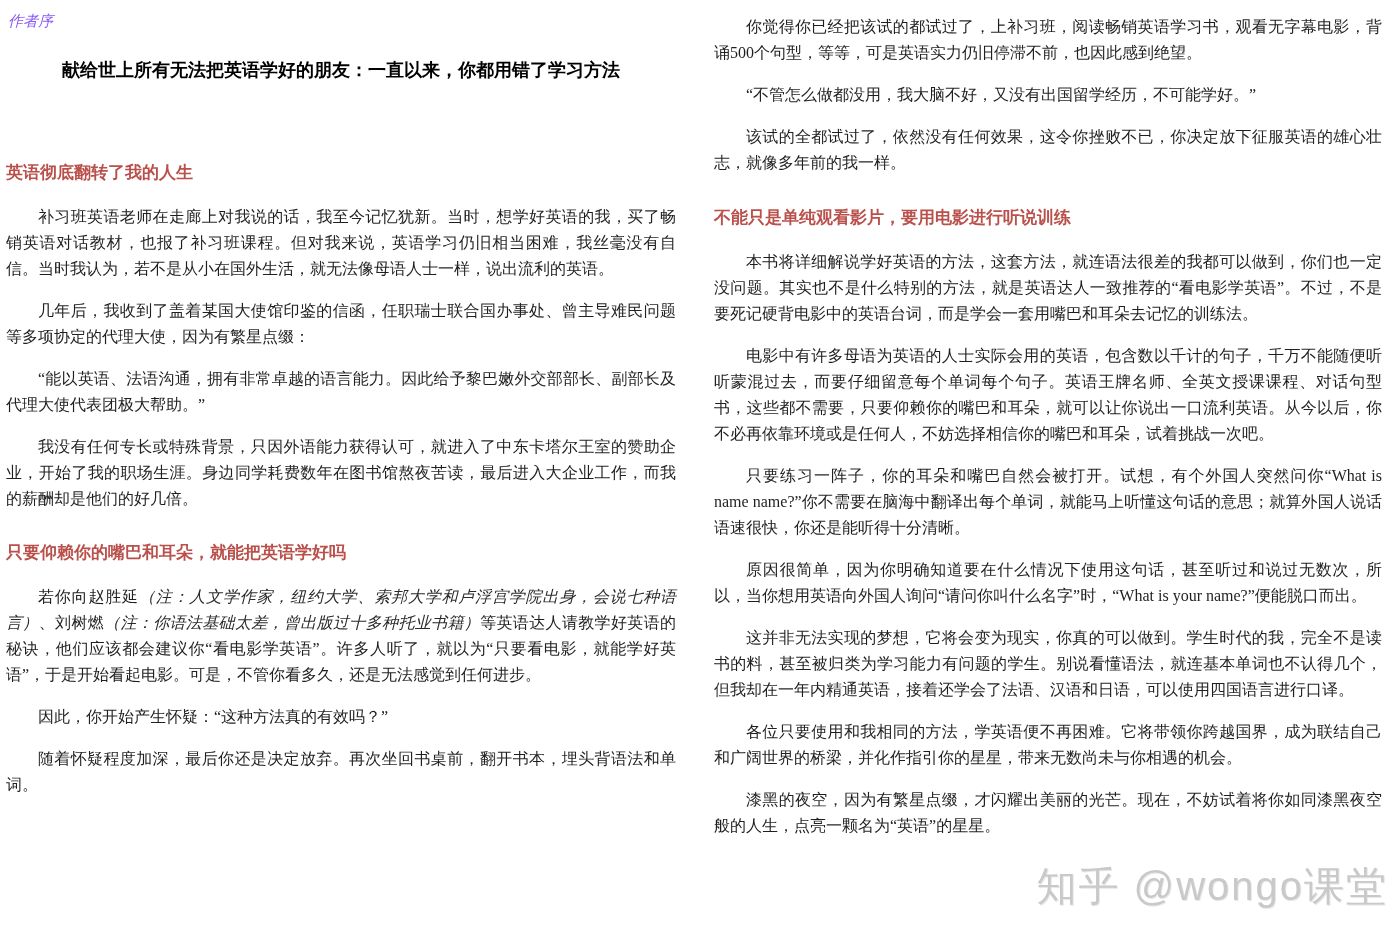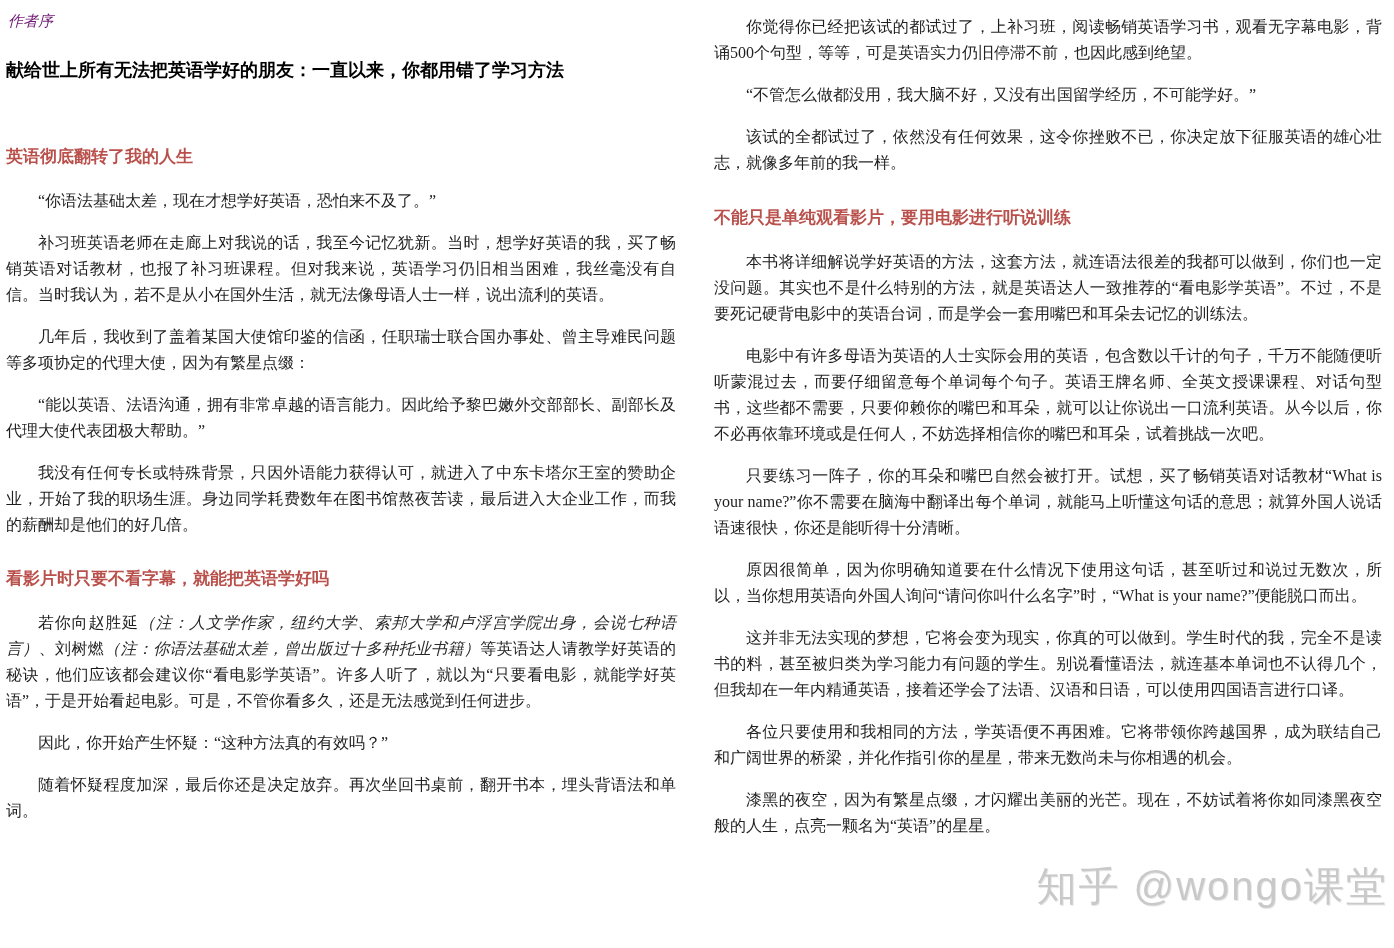--- a/index.html
+++ b/index.html
@@ -18,41 +18,42 @@
   .col {
     position: absolute;
     top: 8px;
   }
   .col-left  { left: 6px;   width: 670px; }
   .col-right { left: 714px; width: 668px; }
 
   .preface {
     font-style: italic;
     font-size: 15px;
-    color: #701a75;
+    color: #8b5cf6;
     margin: 4px 0 0 2px;
     font-family: "Liberation Serif", "DejaVu Serif", serif;
   }
   .doc-title {
     font-size: 18px;
     font-weight: 700;
     color: #000000;
     margin: 27px 0 0 0;
     line-height: 24px;
     font-family: "Liberation Sans", "DejaVu Sans", sans-serif;
+    text-align: center;
   }
   h2.red-heading {
     font-size: 17px;
     font-weight: 700;
     color: #b9504b;
     line-height: 22px;
     margin: 30px 0 20px 0;
     font-family: "Liberation Sans", "DejaVu Sans", sans-serif;
   }
-  h2.red-heading.mt-lg { margin-top: 64px; }
+  h2.red-heading.mt-lg { margin-top: 80px; }
   .col-right h2.red-heading { margin-top: 31px; }
 
   p.body-para {
     font-size: 16px;
     line-height: 26px;
     text-align: justify;
     text-indent: 2em;
     margin: 0 0 16px 0;
     color: #1f1f1f;
   }
@@ -78,41 +79,40 @@
 </head>
 <body>
 
 <div class="page">
 
   <div class="col col-left">
     <div class="preface">作者序</div>
     <div class="doc-title">献给世上所有无法把英语学好的朋友：一直以来，你都用错了学习方法</div>
 
     <h2 class="red-heading mt-lg">英语彻底翻转了我的人生</h2>
-    <p class="body-para">“你语法基础太差，现在才想学好英语，恐怕来不及了。”</p>
     <p class="body-para">补习班英语老师在走廊上对我说的话，我至今记忆犹新。当时，想学好英语的我，买了畅销英语对话教材，也报了补习班课程。但对我来说，英语学习仍旧相当困难，我丝毫没有自信。当时我认为，若不是从小在国外生活，就无法像母语人士一样，说出流利的英语。</p>
     <p class="body-para">几年后，我收到了盖着某国大使馆印鉴的信函，任职瑞士联合国办事处、曾主导难民问题等多项协定的代理大使，因为有繁星点缀：</p>
     <p class="body-para">“能以英语、法语沟通，拥有非常卓越的语言能力。因此给予黎巴嫩外交部部长、副部长及代理大使代表团极大帮助。”</p>
     <p class="body-para">我没有任何专长或特殊背景，只因外语能力获得认可，就进入了中东卡塔尔王室的赞助企业，开始了我的职场生涯。身边同学耗费数年在图书馆熬夜苦读，最后进入大企业工作，而我的薪酬却是他们的好几倍。</p>
 
-    <h2 class="red-heading">看影片时只要不看字幕，就能把英语学好吗</h2>
+    <h2 class="red-heading">只要仰赖你的嘴巴和耳朵，就能把英语学好吗</h2>
     <p class="body-para"><span>若你向赵胜延</span><span class="kai">（注：人文学作家，纽约大学、索邦大学和卢浮宫学院出身，会说七种语言）</span><span>、刘树燃</span><span class="kai">（注：你语法基础太差，曾出版过十多种托业书籍）</span><span>等英语达人请教学好英语的秘诀，他们应该都会建议你“看电影学英语”。许多人听了，就以为“只要看电影，就能学好英语”，于是开始看起电影。可是，不管你看多久，还是无法感觉到任何进步。</span></p>
     <p class="body-para">因此，你开始产生怀疑：“这种方法真的有效吗？”</p>
     <p class="body-para">随着怀疑程度加深，最后你还是决定放弃。再次坐回书桌前，翻开书本，埋头背语法和单词。</p>
   </div>
 
   <div class="col col-right">
     <p class="body-para">你觉得你已经把该试的都试过了，上补习班，阅读畅销英语学习书，观看无字幕电影，背诵500个句型，等等，可是英语实力仍旧停滞不前，也因此感到绝望。</p>
     <p class="body-para">“不管怎么做都没用，我大脑不好，又没有出国留学经历，不可能学好。”</p>
     <p class="body-para">该试的全都试过了，依然没有任何效果，这令你挫败不已，你决定放下征服英语的雄心壮志，就像多年前的我一样。</p>
 
     <h2 class="red-heading">不能只是单纯观看影片，要用电影进行听说训练</h2>
     <p class="body-para">本书将详细解说学好英语的方法，这套方法，就连语法很差的我都可以做到，你们也一定没问题。其实也不是什么特别的方法，就是英语达人一致推荐的“看电影学英语”。不过，不是要死记硬背电影中的英语台词，而是学会一套用嘴巴和耳朵去记忆的训练法。</p>
     <p class="body-para">电影中有许多母语为英语的人士实际会用的英语，包含数以千计的句子，千万不能随便听听蒙混过去，而要仔细留意每个单词每个句子。英语王牌名师、全英文授课课程、对话句型书，这些都不需要，只要仰赖你的嘴巴和耳朵，就可以让你说出一口流利英语。从今以后，你不必再依靠环境或是任何人，不妨选择相信你的嘴巴和耳朵，试着挑战一次吧。</p>
-    <p class="body-para">只要练习一阵子，你的耳朵和嘴巴自然会被打开。试想，买了畅销英语对话教材“What is your name?”你不需要在脑海中翻译出每个单词，就能马上听懂这句话的意思；就算外国人说话语速很快，你还是能听得十分清晰。</p>
+    <p class="body-para">只要练习一阵子，你的耳朵和嘴巴自然会被打开。试想，有个外国人突然问你“What is name name?”你不需要在脑海中翻译出每个单词，就能马上听懂这句话的意思；就算外国人说话语速很快，你还是能听得十分清晰。</p>
     <p class="body-para">原因很简单，因为你明确知道要在什么情况下使用这句话，甚至听过和说过无数次，所以，当你想用英语向外国人询问“请问你叫什么名字”时，“What is your name?”便能脱口而出。</p>
     <p class="body-para">这并非无法实现的梦想，它将会变为现实，你真的可以做到。学生时代的我，完全不是读书的料，甚至被归类为学习能力有问题的学生。别说看懂语法，就连基本单词也不认得几个，但我却在一年内精通英语，接着还学会了法语、汉语和日语，可以使用四国语言进行口译。</p>
     <p class="body-para">各位只要使用和我相同的方法，学英语便不再困难。它将带领你跨越国界，成为联结自己和广阔世界的桥梁，并化作指引你的星星，带来无数尚未与你相遇的机会。</p>
     <p class="body-para">漆黑的夜空，因为有繁星点缀，才闪耀出美丽的光芒。现在，不妨试着将你如同漆黑夜空般的人生，点亮一颗名为“英语”的星星。</p>
   </div>
 
   <div class="watermark">知乎 @wongo课堂</div>
 </div>
 
 </body></html>

